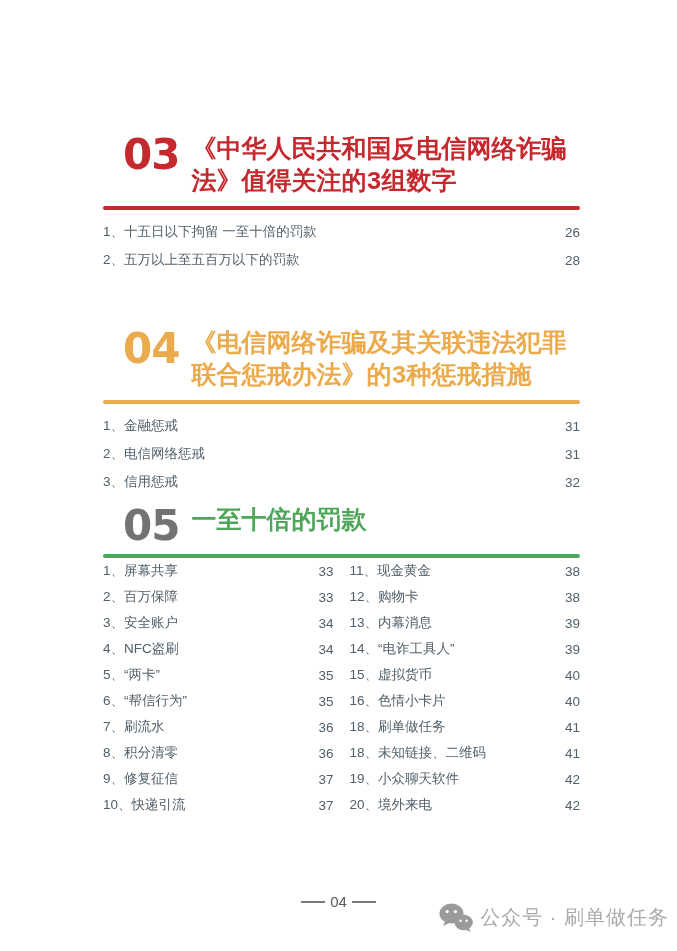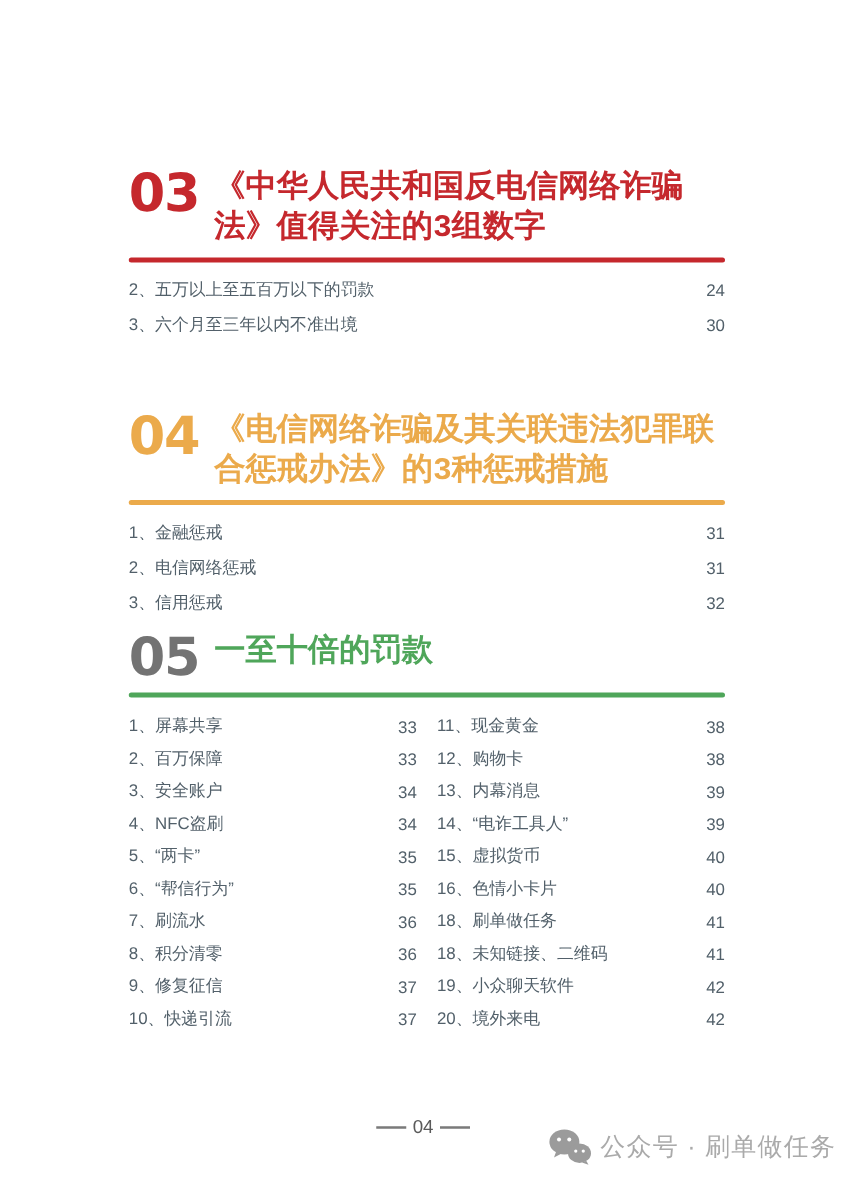--- a/index.html
+++ b/index.html
@@ -17,20 +17,21 @@
     position:absolute;
     left:103px; right:97px;
   }
   .sec-03 { top:134px; }
   .sec-04 { top:328px; }
   .sec-05 { top:505px; }
 
   .sec-head {
     display:flex;
     align-items:flex-start;
+    margin-left:20px;
   }
   .sec-num {
     flex:0 0 auto;
     font-family:"DejaVu Sans","Liberation Sans",sans-serif;
     font-weight:800;
     font-size:42px;
     line-height:1;
     letter-spacing:-1px;
     margin-right:12px;
   }
@@ -54,21 +55,20 @@
     justify-content:space-between;
     align-items:center;
     height:28px;
     font-size:13.5px;
     color:#52606a;
   }
   .toc-row .lbl { white-space:nowrap; }
   .toc-row .pg  { white-space:nowrap; }
 
   .toc-grid {
-    margin-top:10px;
     display:grid;
     grid-template-columns:1fr 1fr;
     column-gap:45px;
     gap:16px;
   }
   .toc-grid .toc-row { height:26px; }
 
   .footer-pagenum {
     position:absolute;
     top:893px; left:0; right:0;
@@ -103,26 +103,26 @@
 <div class="page">
 
   <section class="section sec-03">
     <div class="sec-head">
       <div class="sec-num" style="color: rgb(197, 40, 45);">03</div>
       <h2 class="sec-title" style="color: rgb(197, 40, 45);">《中华人民共和国反电信网络诈骗法》值得关注的3组数字</h2>
     </div>
     <div class="sec-rule" style="background-color: rgb(197, 40, 45);"></div>
     <div class="toc-list">
       <div class="toc-row">
+        <span class="lbl">1、十五日以下拘留 一至十倍的罚款</span>
+        <span class="pg">26</span>
+      </div>
+      <div class="toc-row">
         <span class="lbl">2、五万以上至五百万以下的罚款</span>
-        <span class="pg">24</span>
-      </div>
-      <div class="toc-row">
-        <span class="lbl">3、六个月至三年以内不准出境</span>
-        <span class="pg">30</span>
+        <span class="pg">28</span>
       </div>
     </div>
   </section>
 
   <section class="section sec-04">
     <div class="sec-head">
       <div class="sec-num" style="color: rgb(235, 170, 75);">04</div>
       <h2 class="sec-title" style="color: rgb(235, 170, 75);">《电信网络诈骗及其关联违法犯罪联合惩戒办法》的3种惩戒措施</h2>
     </div>
     <div class="sec-rule" style="background-color: rgb(235, 170, 75);"></div>

